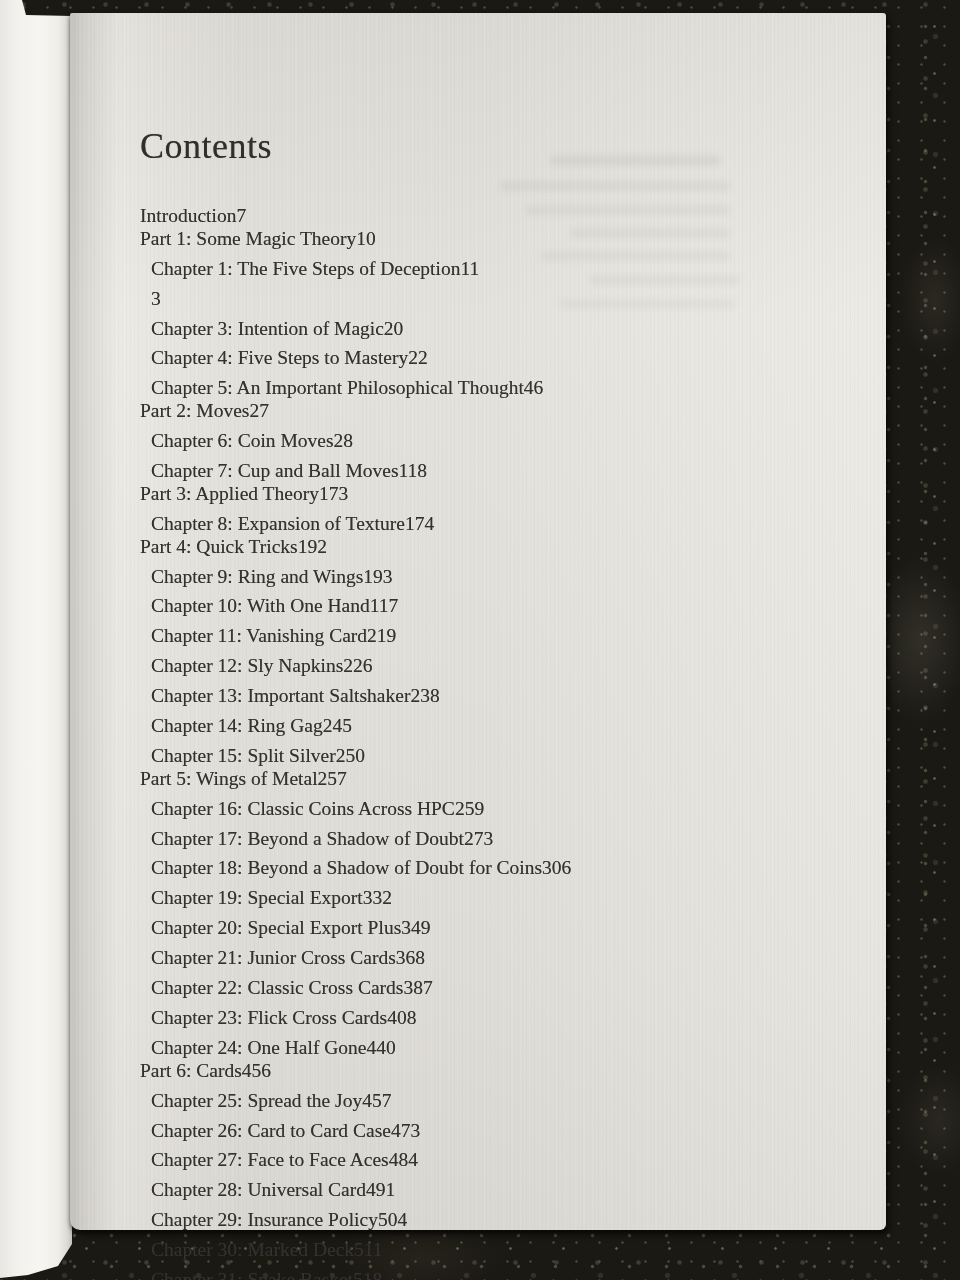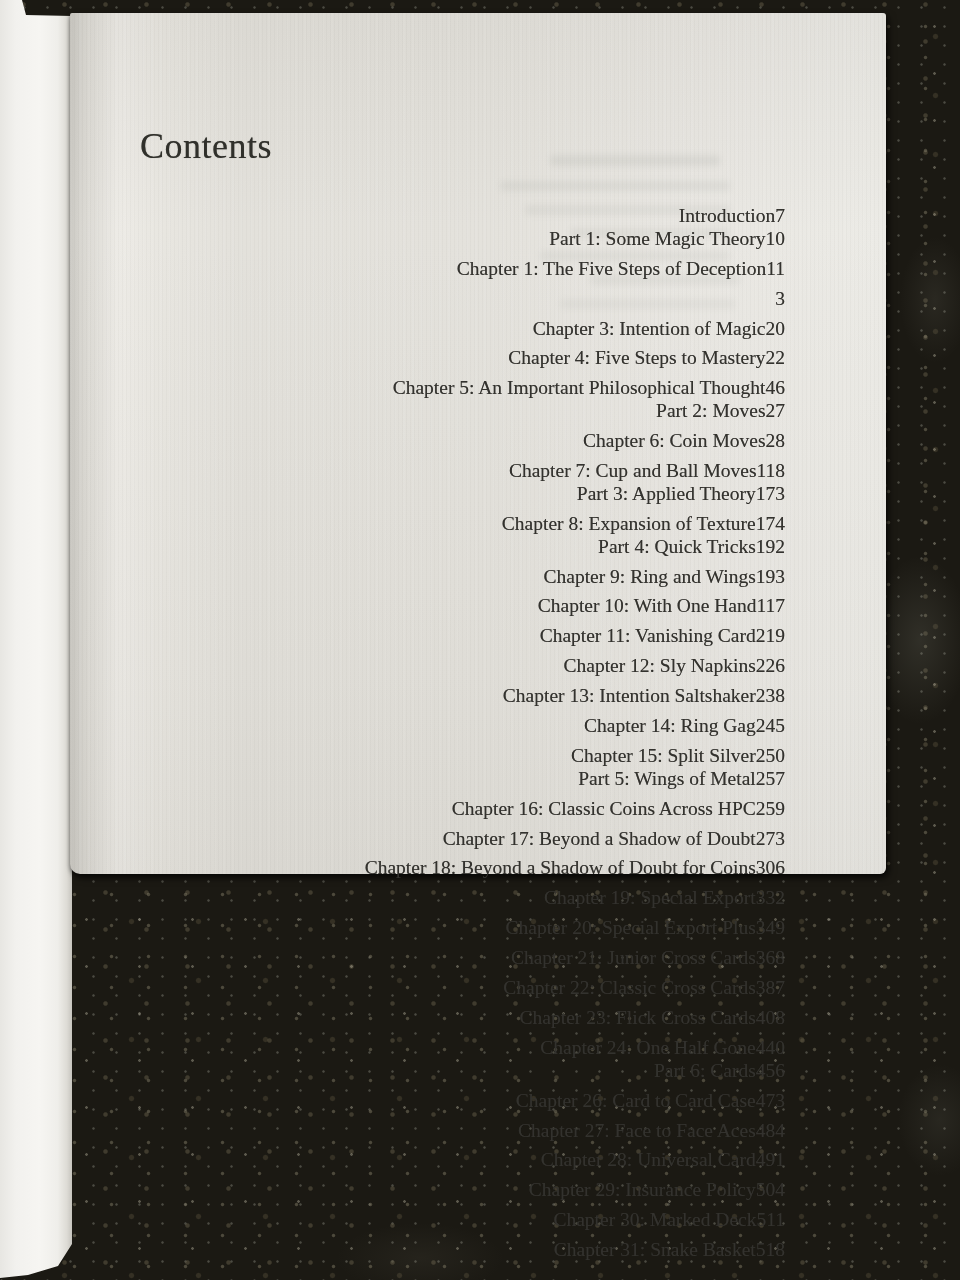--- a/index.html
+++ b/index.html
@@ -45,21 +45,21 @@
     background: linear-gradient(90deg,
       #e7e6e2 0%, #f2f1ee 22%, #f6f5f2 55%, #efeeea 80%, #dddbd5 93%, #c6c4be 100%);
     clip-path: polygon(0 0, 22px 0, 26px 15px, 72px 16px, 72px 1244px, 58px 1266px, 28px 1275px, 0 1278px);
     filter: drop-shadow(2px 2px 3px rgba(0,0,0,0.45));
   }
 
   
   .page {
     position: absolute;
     left: 70px; top: 13px;
-    width: 816px; height: 861px;
+    width: 816px; height: 1217px;
     border-radius: 2px 3px 6px 10px;
     background-color: #e6e4de;
     background-image:
       repeating-linear-gradient(90deg, rgba(110,106,96,0.04) 0 1px, rgba(255,255,255,0) 1px 4px),
       repeating-linear-gradient(90deg, rgba(255,255,255,0.05) 0 2px, rgba(0,0,0,0) 2px 9px),
       linear-gradient(180deg, rgba(120,116,108,0.07) 0%, rgba(255,255,255,0.04) 25%, rgba(120,116,108,0.04) 78%, rgba(110,106,98,0.08) 100%),
       linear-gradient(90deg,
         #c9c7c1 0px, #d9d7d1 14px, #eceae5 48px, #e7e5df 95px,
         #e2e0da 170px, #e3e1db 420px, #e8e6e1 640px, #ebeae5 816px);
     box-shadow: 3px 4px 7px rgba(0,0,0,0.55), 0 2px 4px rgba(0,0,0,0.4);
@@ -89,21 +89,21 @@
     position: absolute;
     left: 70px; top: 192px;
     width: 645px;
     font-size: 19.5px;
     line-height: 22.9px;
     color: #33322e;
     text-shadow: 0 0 0.6px rgba(51,50,46,0.55);
   }
   .toc-list .row {
     display: flex;
-    justify-content: flex-end;
+    justify-content: flex-start;
     align-items: baseline;
     height: 22.9px;
     white-space: nowrap;
   }
   .toc-list .row.indent { padding-left: 11px; margin-top: 7px; }
   .toc-list .pg { text-align: right; }
 </style>
 </head>
 <body>
 
@@ -187,21 +187,21 @@
         </div>
         <div class="row indent">
           <span class="lbl">Chapter 11: Vanishing Card</span>
           <span class="pg">219</span>
         </div>
         <div class="row indent">
           <span class="lbl">Chapter 12: Sly Napkins</span>
           <span class="pg">226</span>
         </div>
         <div class="row indent">
-          <span class="lbl">Chapter 13: Intention Saltshaker</span>
+          <span class="lbl">Chapter 13: Important Saltshaker</span>
           <span class="pg">238</span>
         </div>
         <div class="row indent">
           <span class="lbl">Chapter 14: Ring Gag</span>
           <span class="pg">245</span>
         </div>
         <div class="row indent">
           <span class="lbl">Chapter 15: Split Silver</span>
           <span class="pg">250</span>
         </div>
@@ -243,20 +243,24 @@
         </div>
         <div class="row indent">
           <span class="lbl">Chapter 24: One Half Gone</span>
           <span class="pg">440</span>
         </div>
         <div class="row">
           <span class="lbl">Part 6: Cards</span>
           <span class="pg">456</span>
         </div>
         <div class="row indent">
+          <span class="lbl">Chapter 25: Spread the Joy</span>
+          <span class="pg">457</span>
+        </div>
+        <div class="row indent">
           <span class="lbl">Chapter 26: Card to Card Case</span>
           <span class="pg">473</span>
         </div>
         <div class="row indent">
           <span class="lbl">Chapter 27: Face to Face Aces</span>
           <span class="pg">484</span>
         </div>
         <div class="row indent">
           <span class="lbl">Chapter 28: Universal Card</span>
           <span class="pg">491</span>

